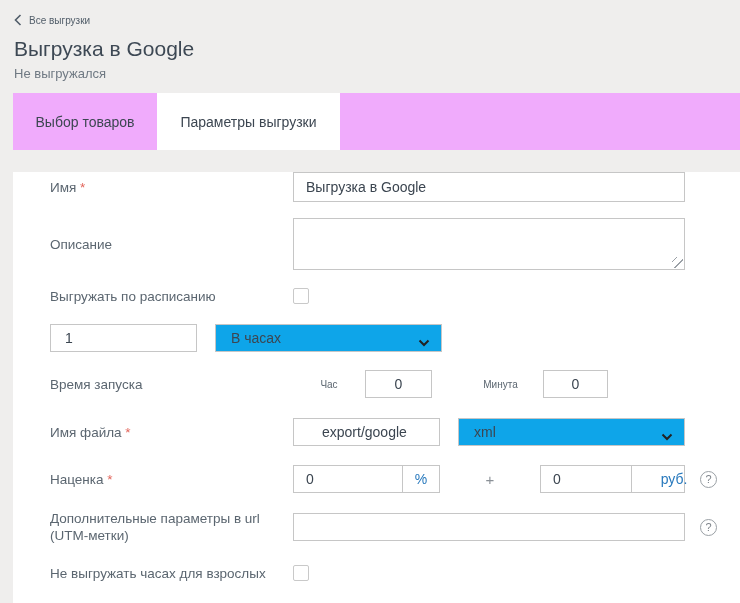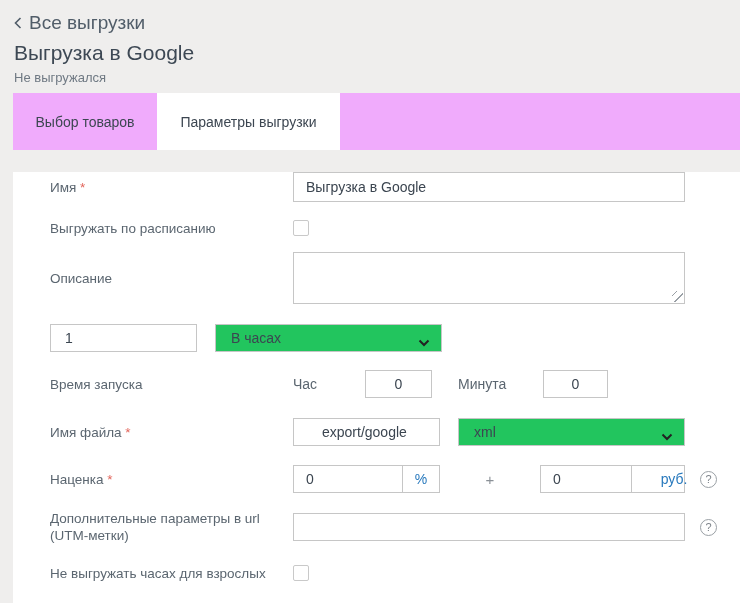--- a/index.html
+++ b/index.html
@@ -8,21 +8,21 @@
     background: #efeeed;
     font-family: "Liberation Sans", "DejaVu Sans", sans-serif;
     color: #3b4550;
     overflow: hidden;
   }
 
   
   .header { padding: 12px 0 0 14px; height: 93px; }
   .back-link { display: inline-flex; align-items: center; gap: 7px; cursor: pointer; }
   .back-link svg { display: block; }
-  .back-label { font-size: 19px; color: #515d69; }
+  .back-label { font-size: 10px; color: #515d69; }
   .page-title { margin-top: 7px; font-size: 21px; font-weight: 400; color: #3d4854; }
   .page-status { margin-top: 5px; font-size: 13px; color: #6f7983; }
 
   
   .tabbar { margin-left: 13px; height: 57px; background: #f0abfc; display: flex; }
   .tab { display: flex; align-items: center; justify-content: center;
          font-size: 14px; color: #3c4651; cursor: pointer; }
   .tab-products { width: 144px; }
   .tab-params { width: 183px; background: #ffffff; }
 
@@ -60,28 +60,28 @@
 
   .checkbox { width: 16px; height: 16px; border: 1px solid #c9c9c9; border-radius: 2px;
               background: #fff; appearance: none; -webkit-appearance: none; cursor: pointer; }
   .row-sched { margin-top: 18px; height: 16px; }
   .row-adult { margin-top: 24px; height: 16px; }
 
   .row-interval { margin-top: 20px; height: 28px; }
   .inp-interval { width: 147px; padding: 0 14px; }
   .selectbox {
     position: relative; height: 28px; width: 227px; margin-left: 18px;
-    background: #22c55e; border: 1px solid #c6c6c6;
+    background: #0ea5e9; border: 1px solid #c6c6c6;
     display: flex; align-items: center;
     font-size: 14px; color: #3c4651; padding-left: 15px; cursor: pointer;
   }
   .selectbox .chev { position: absolute; right: 11px; top: 9px; }
 
   .row-time { margin-top: 18px; height: 28px; }
-  .time-label { font-size: 14px; color: #5b6670; }
+  .time-label { font-size: 10px; color: #5b6670; text-align: center; }
   .lbl-hour { width: 72px; }
   .lbl-min { margin-left: 26px; width: 85px; }
   .inp-hour { width: 67px; text-align: center; }
   .inp-min { width: 65px; text-align: center; }
 
   .row-file { margin-top: 20px; height: 28px; }
   .inp-file { width: 147px; padding: 0 28px; }
 
   .row-markup { margin-top: 19px; height: 28px; }
   .igroup { display: flex; height: 28px; border: 1px solid #c6c6c6; background: #fff; }
@@ -124,31 +124,31 @@
 
 <div class="content">
 
   <div class="row row-name">
     <div class="flabel">
       <span>Имя</span> <span class="req">*</span>
     </div>
     <input type="text" class="inp-wide" value="Выгрузка в Google" style="">
   </div>
 
-  <div class="row row-sched">
-    <div class="flabel">Выгружать по расписанию</div>
-    <input type="checkbox" class="checkbox" style="">
-  </div>
-
   <div class="row row-desc">
     <div class="flabel">Описание</div>
     <div class="desc-wrap">
       <textarea value="" style=""></textarea>
       <div class="resize-grip"></div>
     </div>
+  </div>
+
+  <div class="row row-sched">
+    <div class="flabel">Выгружать по расписанию</div>
+    <input type="checkbox" class="checkbox" style="">
   </div>
 
   <div class="row row-interval">
     <input type="text" class="inp-interval inp-h28 inp-disabled" disabled="" value="1" style="">
     <div class="selectbox">
       <span>В часах</span>
       <span class="chev">
         <svg width="12" height="8" viewBox="0 0 12 8">
             <polyline points="1.5,1.5 6,6 10.5,1.5" fill="none" stroke="#222" stroke-width="2"></polyline>
           </svg>

